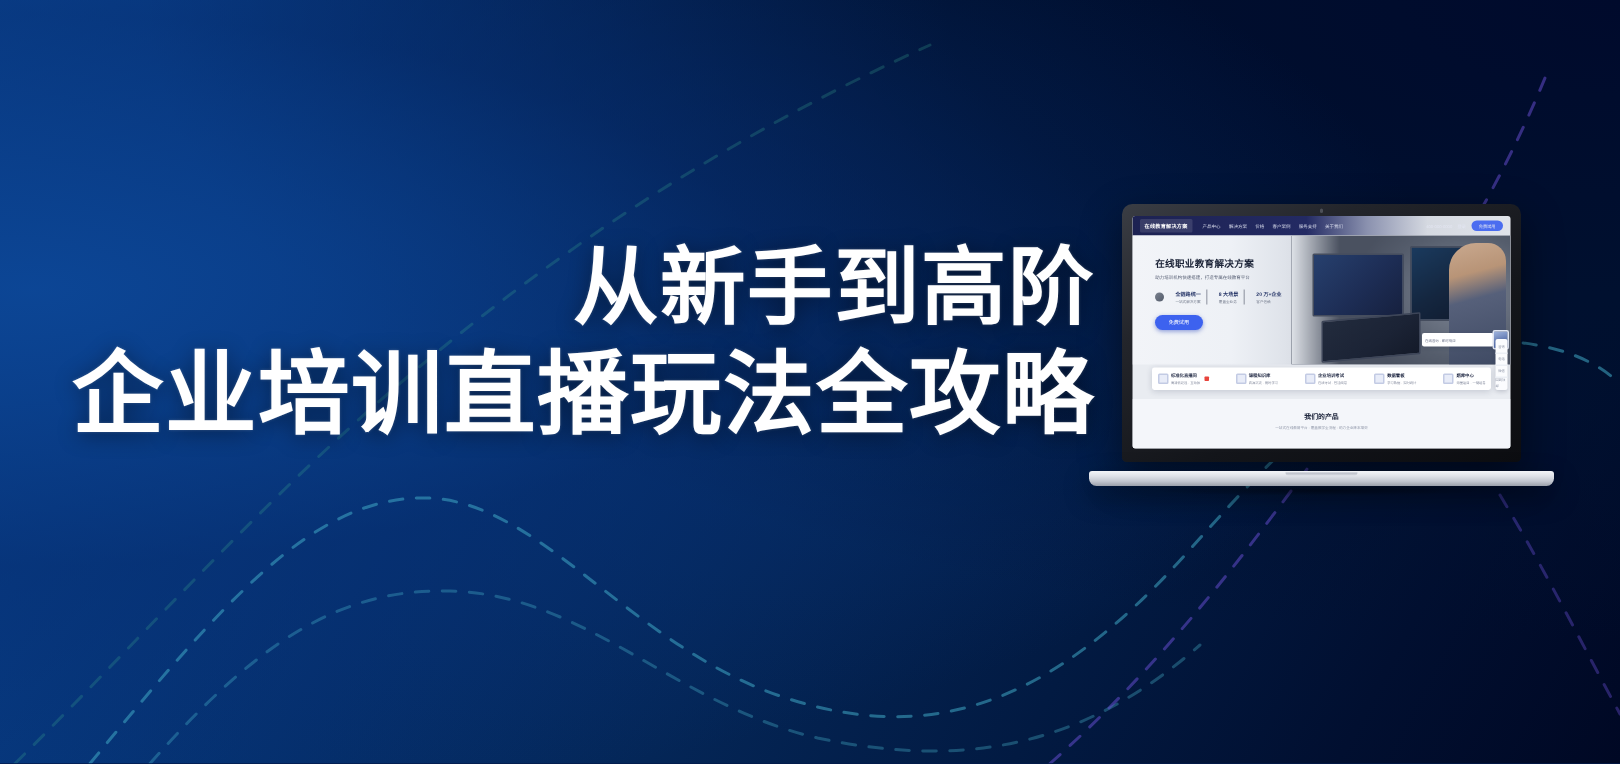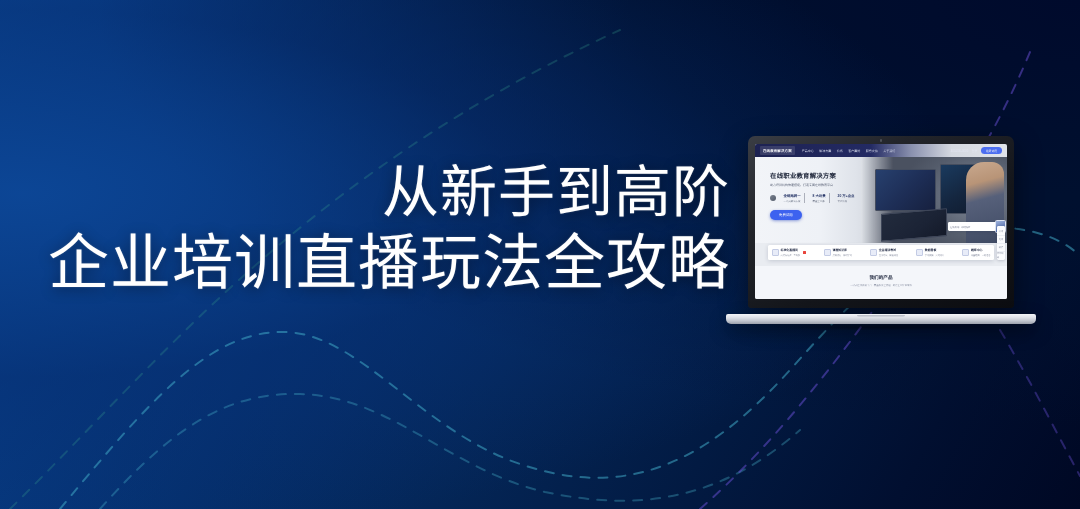--- a/index.html
+++ b/index.html
@@ -20,21 +20,21 @@
   
   .deco{position:absolute;left:0;top:0;width:1080px;height:509px;pointer-events:none;}
 
   
   .headline{
     position:absolute;left:0;top:160px;width:748px;
     text-align:right;padding-right:18px;box-sizing:border-box;
     z-index:6;
   }
   .hl-line{
-    display:block;color:#ffffff;font-weight:normal;
+    display:block;color:#ffffff;font-weight:bold;
     letter-spacing:1px;line-height:1.14;
     text-shadow:0 2px 14px rgba(0,0,0,.45), 0 0 2px rgba(255,255,255,.25);
     white-space:nowrap;
   }
   .hl-1{font-size:57px;}
   .hl-2{font-size:61px;margin-top:4px;padding-left:22px;}
 
   
   .laptop{position:absolute;left:726px;top:136px;width:310px;height:190px;z-index:5;}
   .lid{

